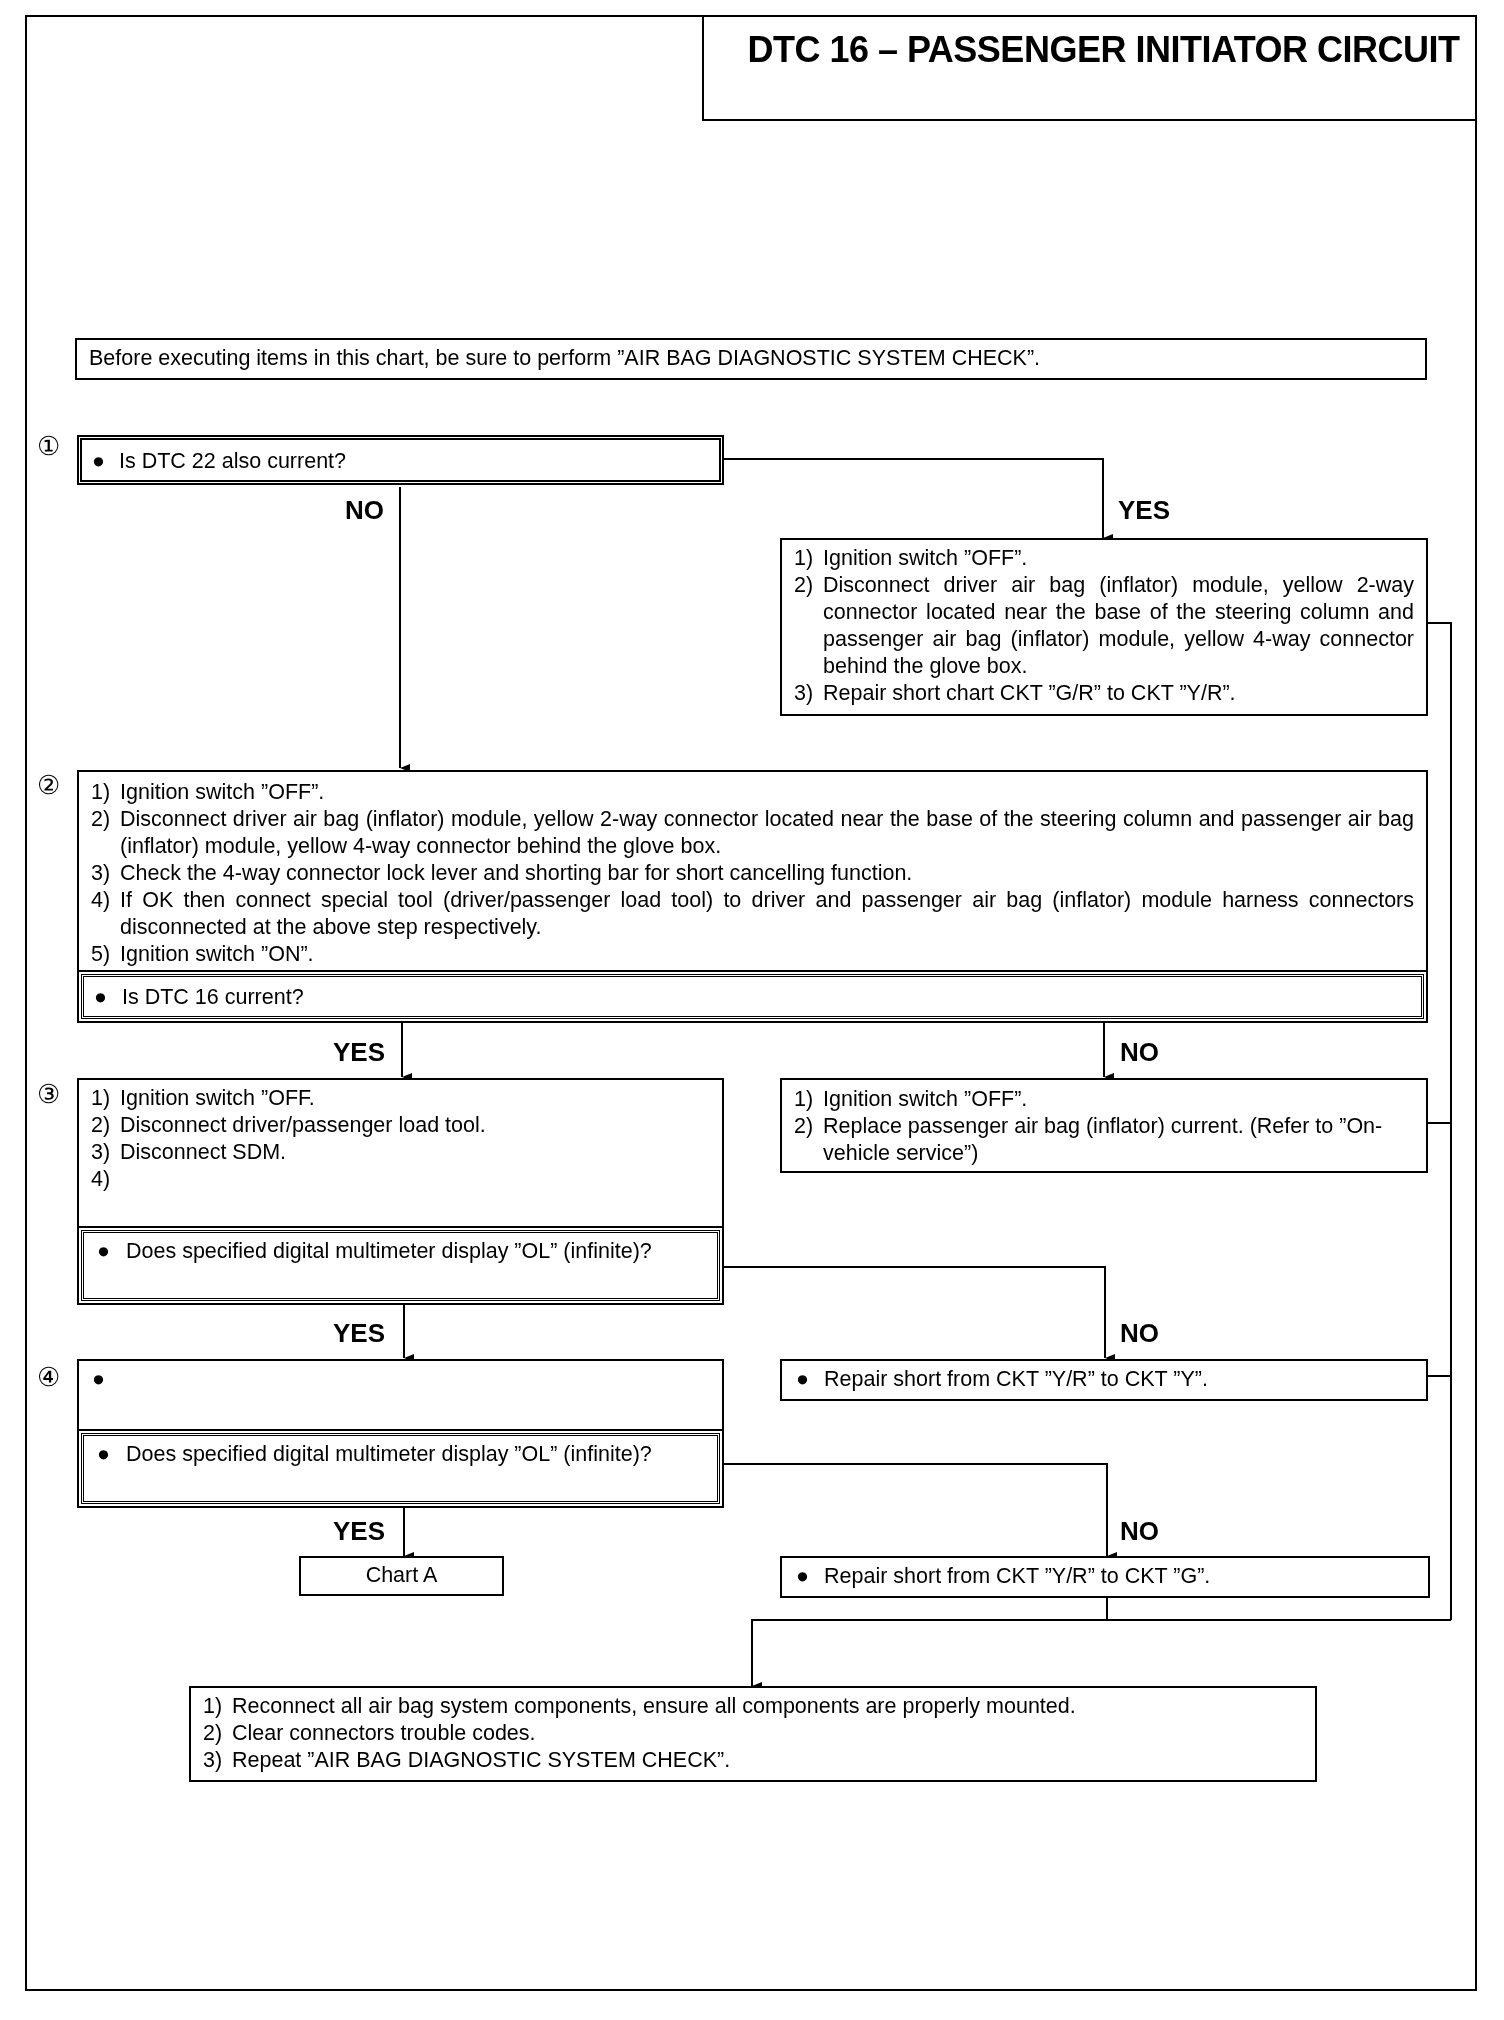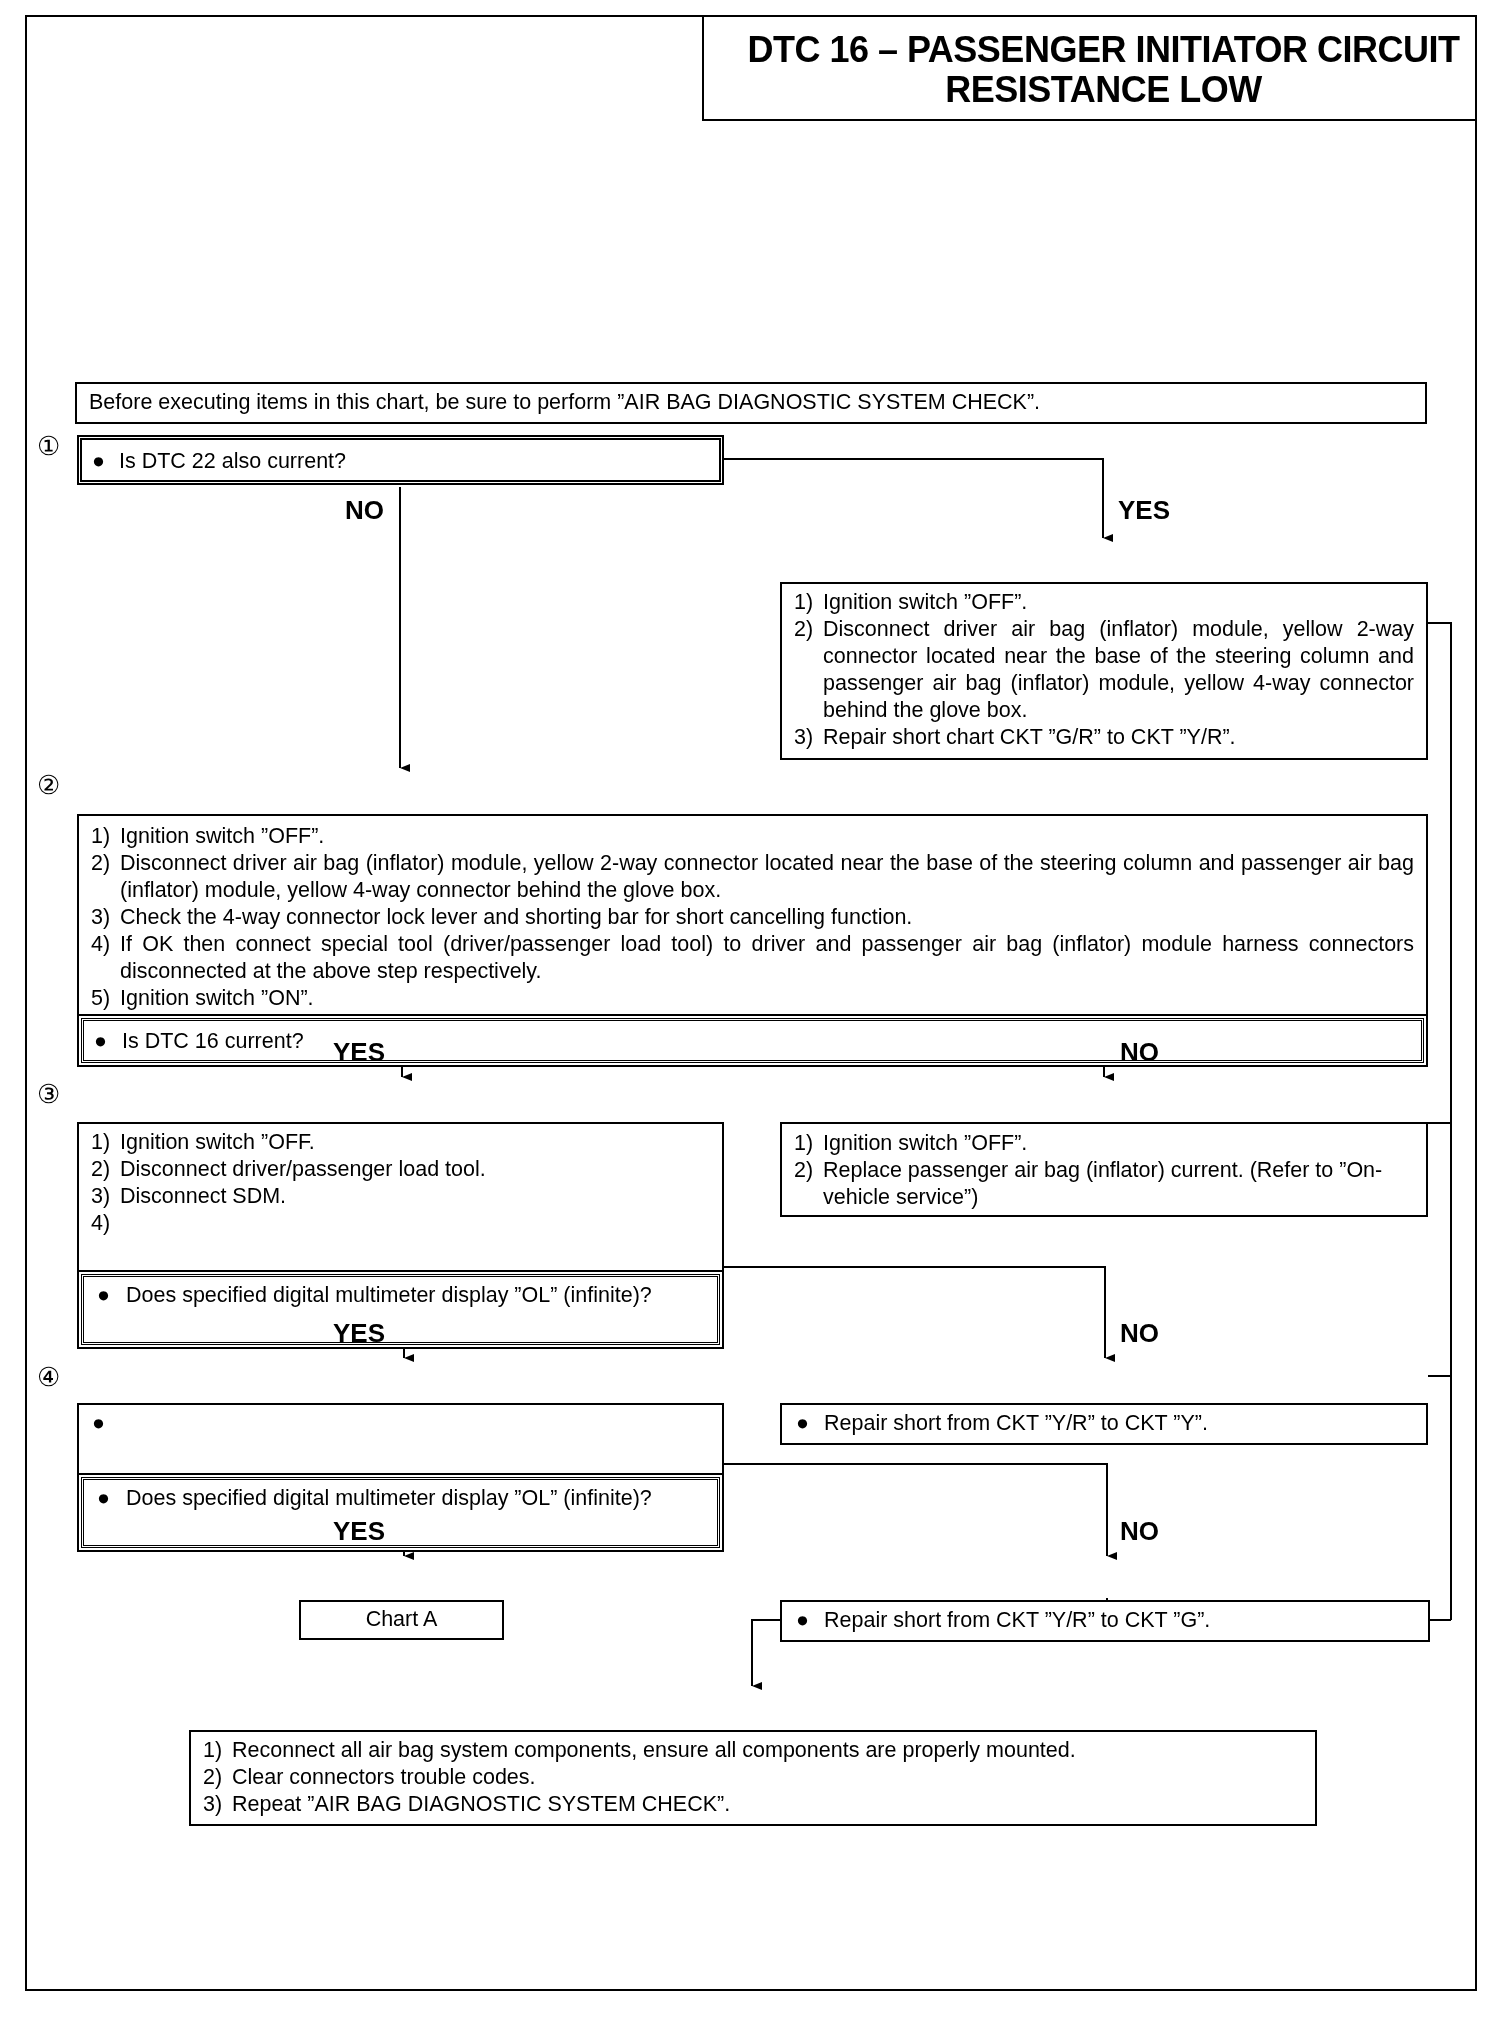--- a/index.html
+++ b/index.html
@@ -6,21 +6,21 @@
   body { width: 1504px; height: 2020px; position: relative; overflow: hidden;
          font-family: "Liberation Sans", sans-serif; color: #000; }
   .page-border { position: absolute; left: 25px; top: 15px; width: 1452px; height: 1976px;
                  border: 2px solid #000; box-sizing: border-box; }
   .title-box { position: absolute; left: 702px; top: 15px; width: 775px; height: 106px;
                border: 2px solid #000; box-sizing: border-box; text-align: center;
                font-weight: bold; font-size: 36px; line-height: 40px; padding-top: 13px;
                letter-spacing: -0.5px; }
   .title-box span { display: block; margin-left: 28px; }
   .box { position: absolute; border: 2px solid #000; box-sizing: border-box; background: #fff;
-         font-size: 21.5px; line-height: 27px; margin-top: 44px; }
+         font-size: 21.5px; line-height: 27px; }
   .dbl { position: absolute; border: 3px double #000; box-sizing: border-box; background: #fff;
          font-size: 21.5px; line-height: 27px; }
   .inner-q { position: absolute; border: 3px double #000; box-sizing: border-box;
              background: #fff; font-size: 21.5px; line-height: 27px; }
   .list { margin: 0; padding: 0; list-style: none; }
   .list li { position: relative; padding-left: 29px; }
   .list li .num { position: absolute; left: 0; top: 0; }
   .bullet-line { position: relative; padding-left: 42px; }
   .bullet-line .dot { position: absolute; left: 14px; top: 0; }
   .step-num { position: absolute; font-size: 26px; line-height: 26px; }
@@ -28,21 +28,20 @@
   svg.wires { position: absolute; left: 0; top: 0; width: 1504px; height: 2020px; pointer-events: none; }
   .just { text-align: justify; text-align-last: left; }
 </style>
 </head>
 <body>
 
 <div class="page-border"></div>
 
 <div class="title-box">
   <span>DTC 16 – PASSENGER INITIATOR CIRCUIT</span>
-  <span>RESISTANCE LOW</span>
 </div>
 
 <svg class="wires" viewBox="0 0 1504 2020">
   <defs>
     <marker id="ah" markerWidth="8" markerHeight="10" refX="4" refY="10" orient="auto" markerUnits="userSpaceOnUse">
       <path d="M0,0 L8,0 L4,10 Z" fill="#000"></path>
     </marker>
   </defs>
   <g stroke="#000" stroke-width="2" fill="none">
 

